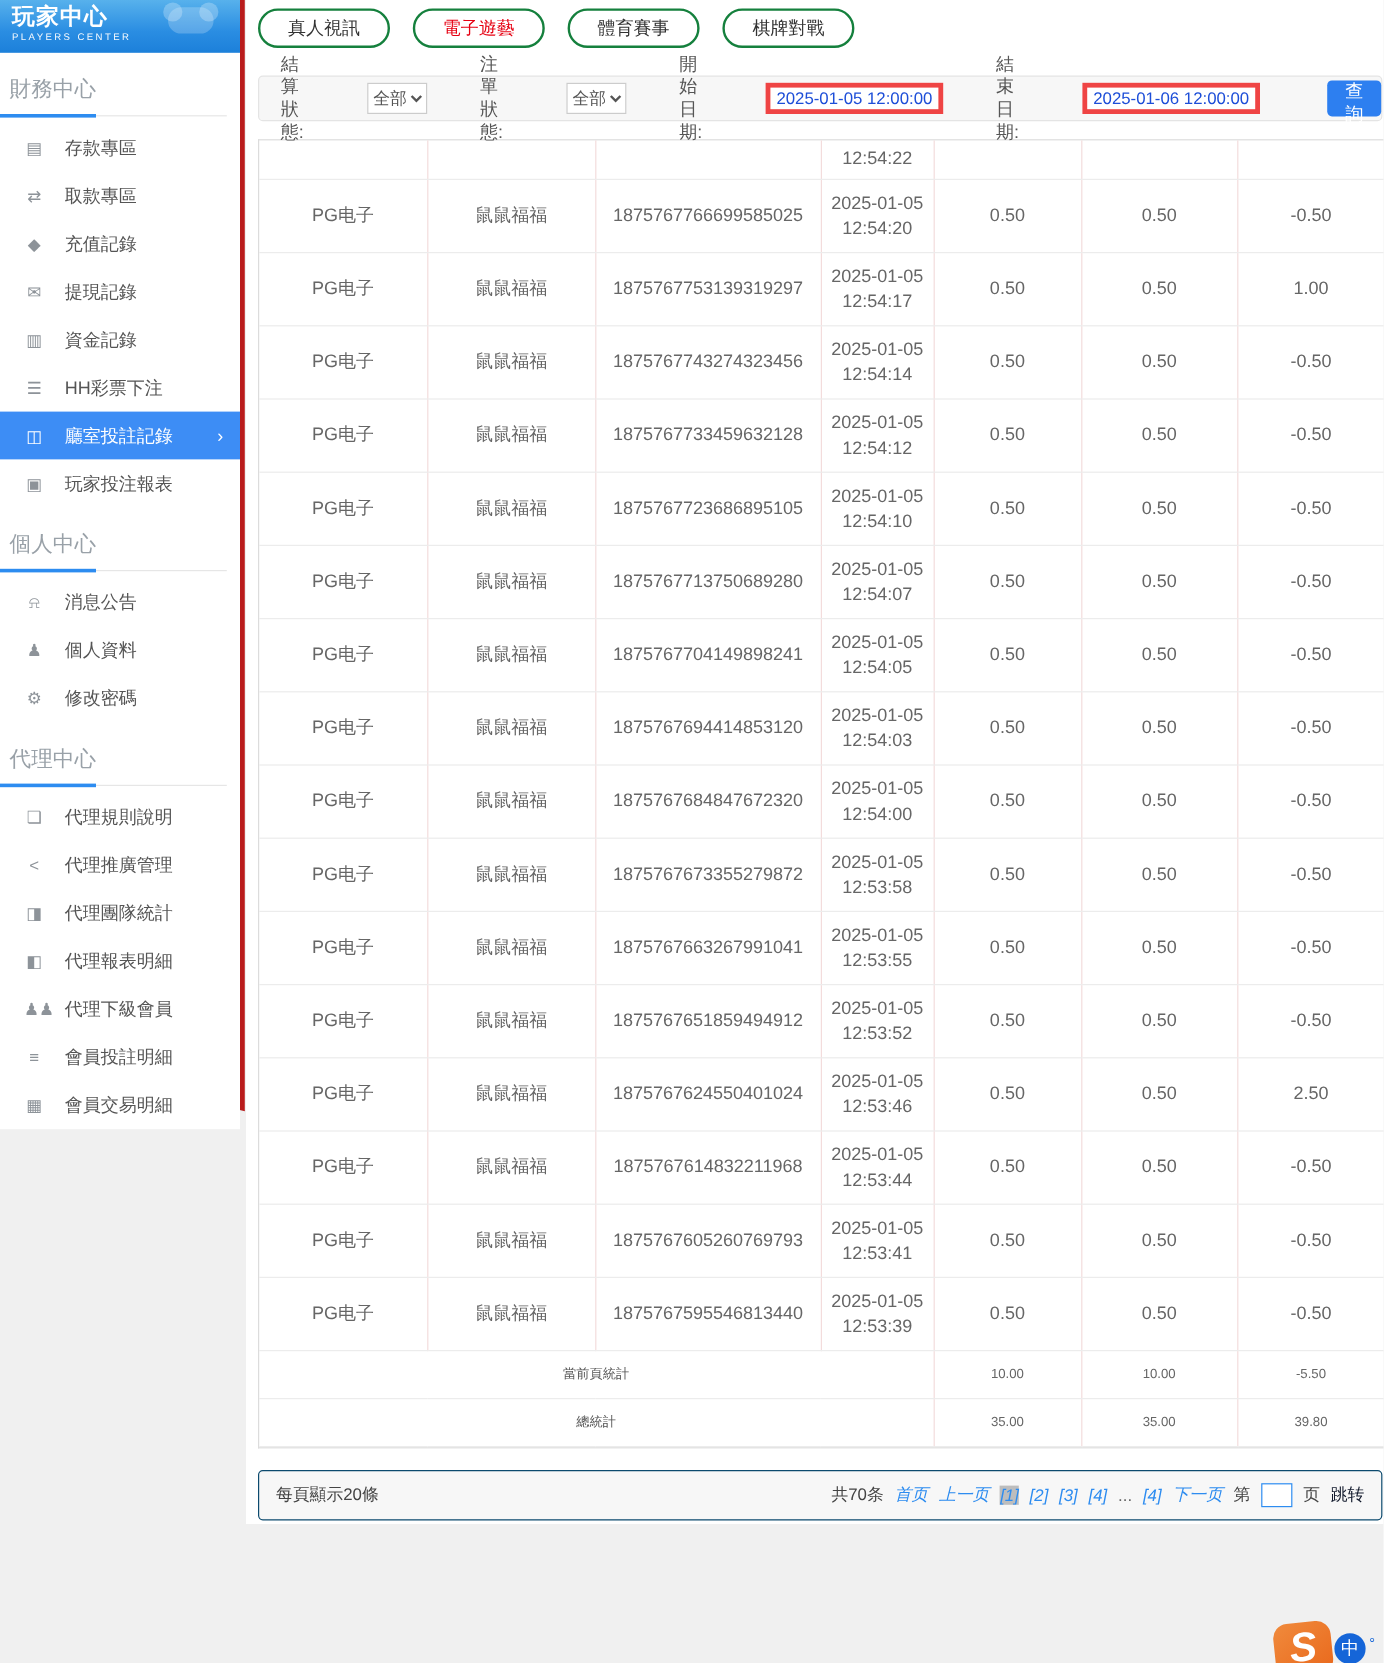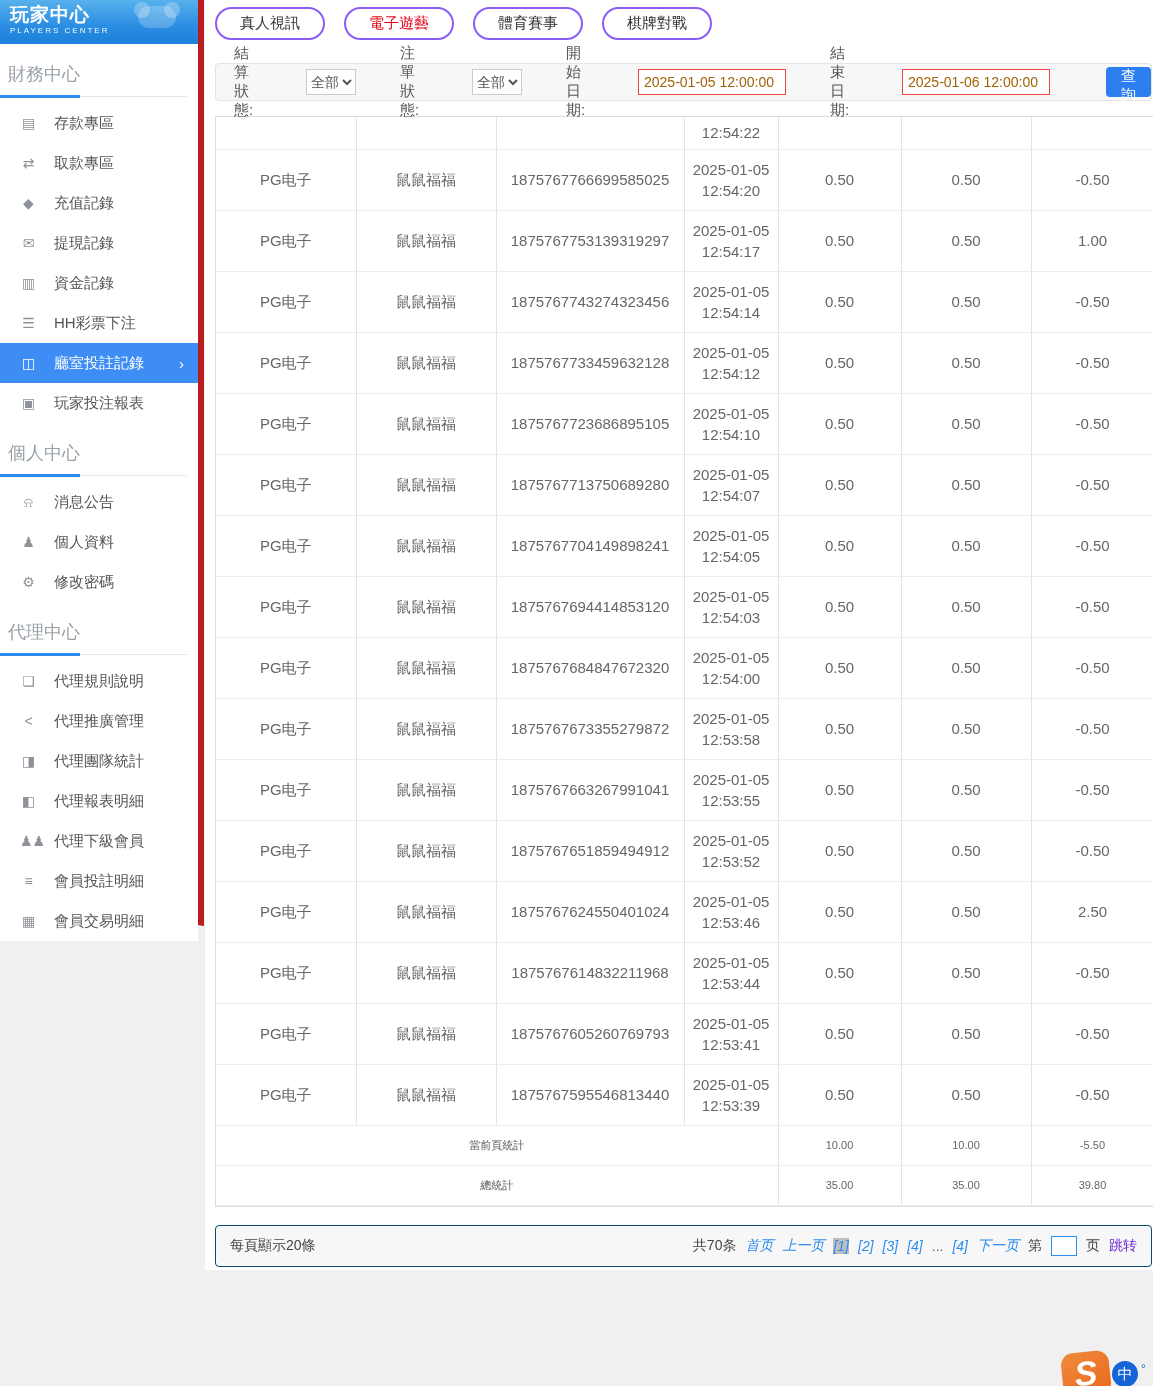--- a/index.html
+++ b/index.html
@@ -7,21 +7,21 @@
   body {
     position: relative;
     font-family: "Liberation Sans", "DejaVu Sans", sans-serif;
     background:#f0f0f0;
     overflow:hidden;
     color:#555;
   }
   
   .sidebar {
     position:absolute; left:0; top:0; width:204px; height:926px;
-    background:#fff; border-right:6px solid #b91c1c; border-bottom:1px solid #e2e2e2;
+    background:#fff; border-right:4px solid #b91c1c; border-bottom:1px solid #e2e2e2;
   }
   .side-header {
     height:44px; background:linear-gradient(180deg,#57b1ec 0%,#2a8de2 60%,#1c80da 100%);
     color:#fff; padding:4px 0 0 10px; position:relative; overflow:hidden;
   }
   .side-title { font-size:19px; font-weight:bold; letter-spacing:1px; line-height:22px; }
   .side-sub { font-size:8px; letter-spacing:2px; opacity:.95; }
   .gamepad {
     position:absolute; right:22px; top:6px; width:38px; height:22px;
     background:rgba(255,255,255,.22); border-radius:11px;
@@ -45,36 +45,36 @@
   .side-icon { width:17px; margin-right:17px; color:#8d9399; font-size:14px; text-align:center; flex:none; }
   .side-item.active { background:#3d8df5; color:#fff; }
   .side-item.active .side-icon { color:#fff; }
   .side-arrow { margin-left:auto; padding-right:14px; font-size:15px; color:#fff; }
   
   .content {
     position:absolute; left:205px; top:0; width:948px; height:1270px; background:#fff;
   }
   .tabs-row { padding:7px 0 0 10px; display:flex; }
   .pill {
-    background:#fff; border:2px solid #8b5cf6; border-radius:17px;
+    background:#fff; border:2px solid #15803d; border-radius:17px;
     font-size:15px; color:#333; padding:5px 23px; margin-right:19px; cursor:pointer;
     font-family:inherit;
   }
   .pill.active { color:#e60012; }
   .filter-bar {
     margin:23px 0 0 10px; width:937px; height:38px;
     background:#f7f7f7; border:1px solid #e4e4e4; border-radius:4px;
     display:flex; align-items:center; padding-left:14px; font-size:15px; color:#555;gap:40px;
   }
   .f-label { margin:0 6px 0 4px; }
   .f-select { height:26px; border:1px solid #ccc; background:#fff; color:#555; font-size:14px; font-family:inherit; }
   .sel-settle { width:68px; } .sel-order { width:54px; }
   .f-date {
-    width:148px; height:26px; border:1px solid #ef4444; background:#fff;
-    font-size:14px; color:#a16207; padding:0 5px; font-family:inherit;
+    width:148px; height:26px; border:4px solid #ef4444; background:#fff;
+    font-size:14px; color:#1d4ed8; padding:0 5px; font-family:inherit;
   }
   .search-btn {
     margin-left:16px; background:#2d7ff0; border:none; border-radius:4px;
     color:#fff; font-size:15px; height:30px; padding:0 15px; cursor:pointer; font-family:inherit;
   }
   
   .table-wrap {
     margin:15px 0 0 10px; width:938px;
     border:1px solid #dcdcdc; border-right:none;
   }
@@ -91,21 +91,21 @@
   .pagination {
     margin:18px 0 0 10px; width:937px; height:42px;
     background:#f7f7f7; border:1px solid #0c4a6e; border-radius:4px;
     display:flex; align-items:center; padding:0 14px; font-size:14px; color:#444;
   }
   .pag-right { margin-left:auto; display:flex; align-items:center; gap:9px; }
   .plink { color:#2d8cf0; text-decoration:none; cursor:pointer;font-style:italic; }
   .plink.current { background:#bdbdbd; }
   .pell { color:#666; }
   .jump-input { width:26px; height:20px; border:1px solid #2d8cf0; background:#fff; }
-  .jump-word { color:#6d28d9; cursor:pointer; }
+  .jump-word { color:#0f172a; cursor:pointer; }
   
   .s-logo {
     position:absolute; left:1062px; top:1352px; width:48px; height:44px;
     background:linear-gradient(145deg,#f08a3c,#e9681c); border-radius:12px;
     transform:rotate(-6deg); color:#fff; font-weight:bold; font-style:italic;
     font-size:34px; text-align:center; line-height:42px;
   }
   .zhong-badge {
     position:absolute; left:1112px; top:1361px; width:26px; height:26px;
     background:#1565d8; border-radius:50%; color:#fff; font-size:15px;

